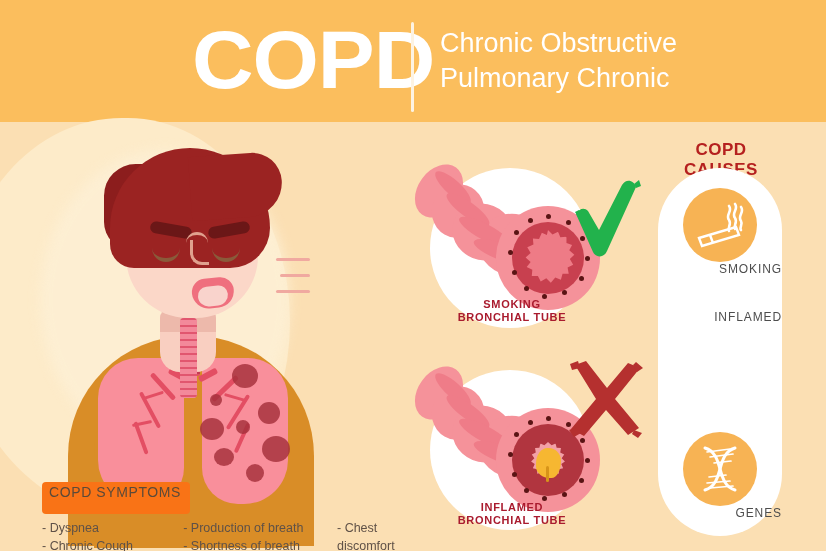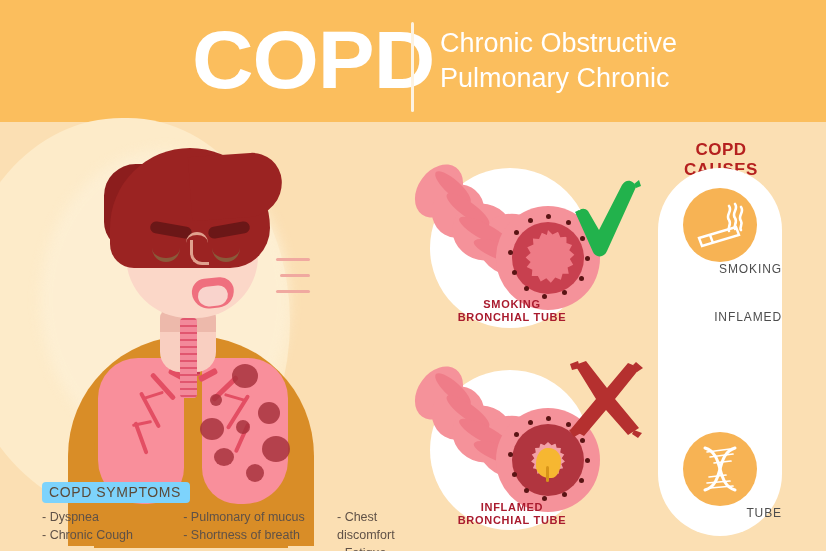--- a/index.html
+++ b/index.html
@@ -131,22 +131,22 @@
   .bronchus::after{
     content:"";position:absolute;left:0;top:0;width:14px;height:40px;
     background:repeating-linear-gradient(to bottom,#c43b52 0 2px,#e34e63 2px 6px);border-radius:3px;
   }
   .branch{position:absolute;background:#e34e63;border-radius:2px;}
   .spot{position:absolute;background:#a5303a;border-radius:50%;opacity:.82;}
 
   
   #symptoms{position:absolute;left:42px;top:482px;width:420px;}
   #sym-title{
-    display:inline-block;background:#7dd3fc;color:#5b4a39;
-    font-size:14px;letter-spacing:.6px;padding:2px 9px 3px 7px;border-radius:4px;
+    display:inline-block;background:#f97316;color:#5b4a39;
+    font-size:14px;letter-spacing:.6px;padding:2px 9px 14px 7px;border-radius:4px;
   }
   #sym-cols{display:flex;margin-top:5px;color:#5f5147;font-size:12.5px;line-height:18px;}
   #sym-cols .col{margin-right:26px;}
   #sym-cols .col:nth-child(1){width:128px;}
   #sym-cols .col:nth-child(2){width:142px;}
   #sym-cols .col:nth-child(3){width:110px;}
 
   
   .tube-card{position:absolute;width:200px;height:190px;}
   #tube-normal{left:412px;top:158px;}
@@ -271,21 +271,21 @@
   </div>
 
   <div id="symptoms">
     <div id="sym-title">COPD SYMPTOMS</div>
     <div id="sym-cols">
       <div class="col">
         <div>- Dyspnea</div>
         <div>- Chronic Cough</div>
       </div>
       <div class="col">
-        <div>- Pulmonary of mucus</div>
+        <div>- Production of breath</div>
         <div>- Shortness of breath</div>
       </div>
       <div class="col">
         <div>- Chest discomfort</div>
         <div>- Fatigue</div>
       </div>
     </div>
   </div>
 
   <div class="tube-card" id="tube-normal">
@@ -411,18 +411,18 @@
           <g stroke="#ffffff" stroke-width="1.7" stroke-linecap="round">
             <path d="M24,20 L47,17"></path>
             <path d="M27,25 L50,22"></path>
             <path d="M31,31 L48,29"></path>
             <path d="M26,45 L43,43"></path>
             <path d="M24,51 L47,49"></path>
             <path d="M27,56 L50,54"></path>
           </g>
         </svg>
       </div>
-      <div class="cause-label">TUBE</div>
+      <div class="cause-label">GENES</div>
     </div>
 
   </div>
 
 </div>
 
 </body></html>

